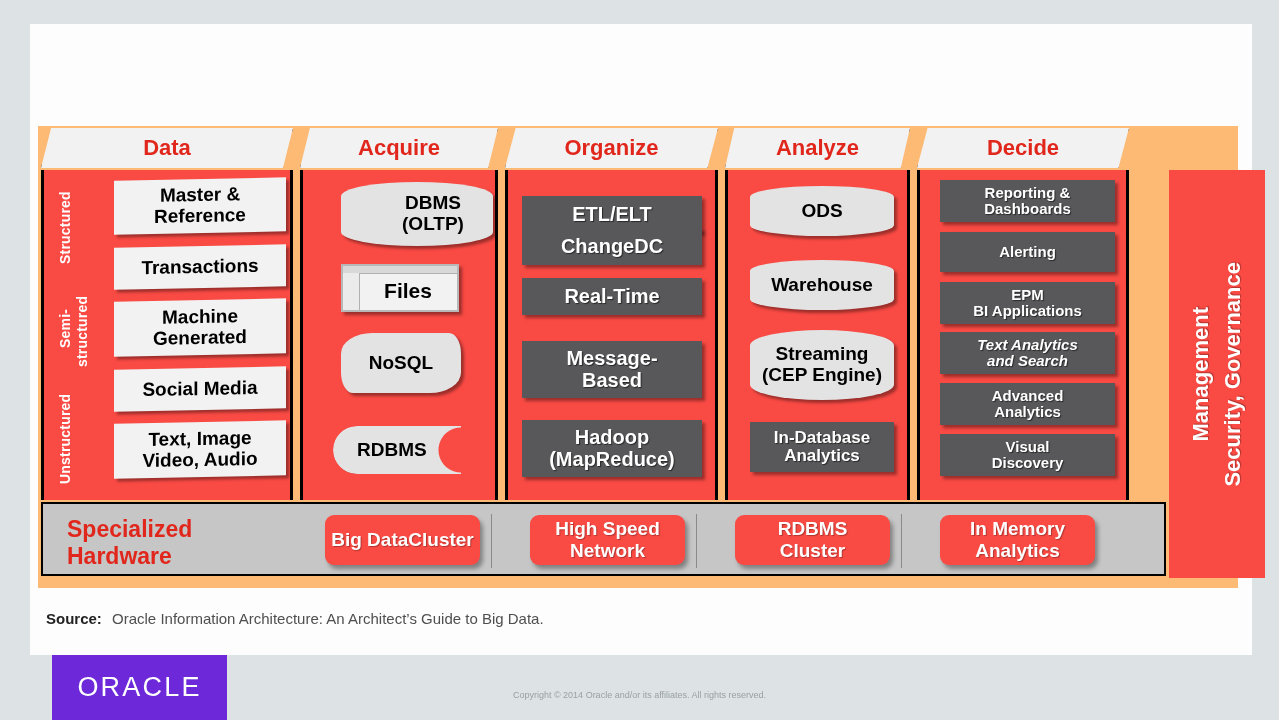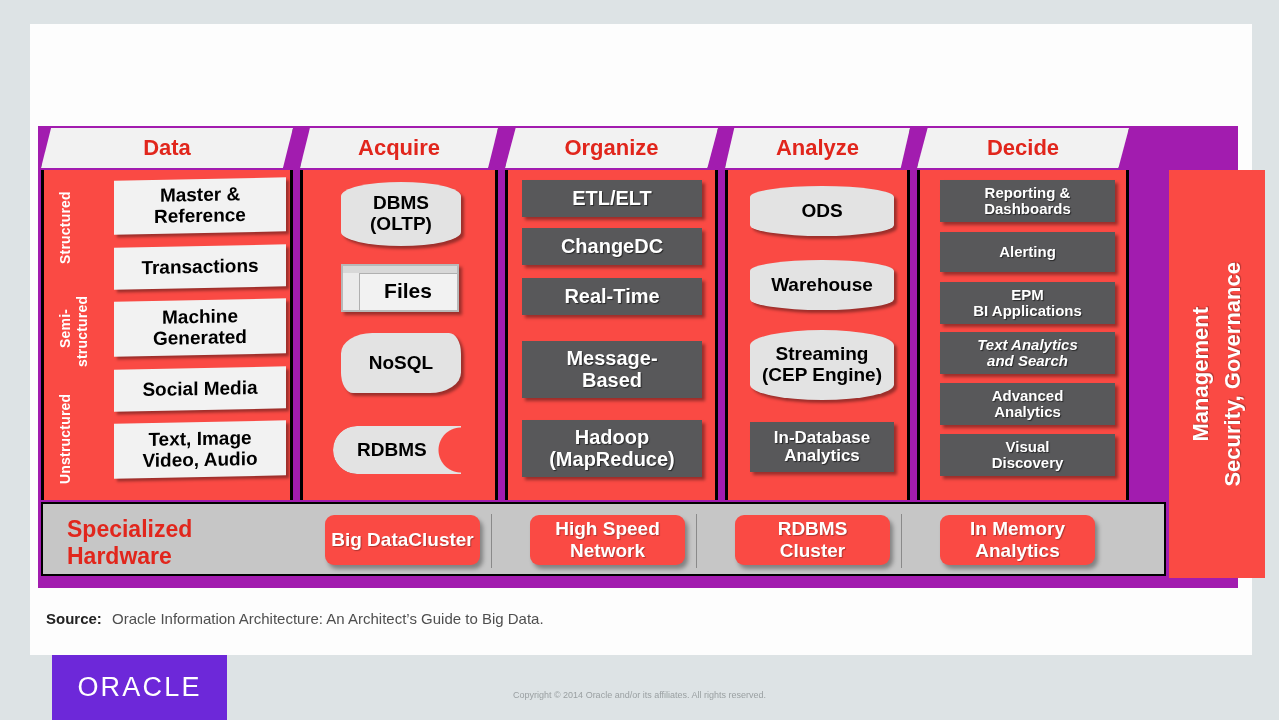--- a/index.html
+++ b/index.html
@@ -15,21 +15,21 @@
   }
   .title{
     position:absolute;left:24px;top:16px;width:1180px;
     font-size:42px;color:#6d6f71;font-weight:400;
     letter-spacing:-0.3px;white-space:nowrap;
   }
 
   
   .diagram{
     position:absolute;left:8px;top:102px;width:1200px;height:462px;
-    background:#a21caf;
+    background:#fdba74;
   }
 
   
   .hdr-band{position:absolute;left:0;top:0;width:1200px;height:42px;}
   .hdr{
     position:absolute;top:2px;height:40px;
     background:#f2f2f2;
     display:flex;align-items:center;justify-content:center;
     color:#e1261c;font-weight:bold;font-size:22px;
     box-shadow:0 1px 0 #000;
@@ -191,21 +191,21 @@
           </div>
           <div class="node n-white skw" style="left:70px;top:252px;width:172px;height:55px;flex-direction:column;">
             <div>Text, Image</div>
             <div>Video, Audio</div>
           </div>
         </div>
       </div>
 
       <div class="col" style="left:262px;width:198px;">
         <div class="colinner">
-          <div class="node n-lt cyl" style="left:38px;top:12px;width:120px;height:64px;flex-direction:column;">
+          <div class="node n-lt cyl" style="left:38px;top:12px;width:120px;height:64px;flex-direction:column;padding-left:32px;">
             <div>DBMS</div>
             <div>(OLTP)</div>
           </div>
 
           <div class="node win" style="left:38px;top:94px;width:118px;height:48px;">
             <div class="bar"></div>
             <div class="side"></div>
             <div class="txt">Files</div>
           </div>
 
@@ -214,21 +214,21 @@
           </div>
 
           <div class="node n-lt tape" style="left:30px;top:256px;width:128px;height:48px;justify-content:flex-start;padding-left:24px;box-sizing:border-box;">
             <div>RDBMS</div>
           </div>
         </div>
       </div>
 
       <div class="col" style="left:467px;width:213px;">
         <div class="colinner">
-          <div class="node n-gray" style="left:14px;top:10px;width:180px;height:37px;">
+          <div class="node n-gray" style="left:14px;top:26px;width:180px;height:37px;">
             <div>ETL/ELT</div>
           </div>
           <div class="node n-gray" style="left:14px;top:58px;width:180px;height:37px;">
             <div>ChangeDC</div>
           </div>
           <div class="node n-gray" style="left:14px;top:108px;width:180px;height:37px;">
             <div>Real-Time</div>
           </div>
           <div class="node n-gray" style="left:14px;top:171px;width:180px;height:57px;flex-direction:column;">
             <div>Message-</div>

